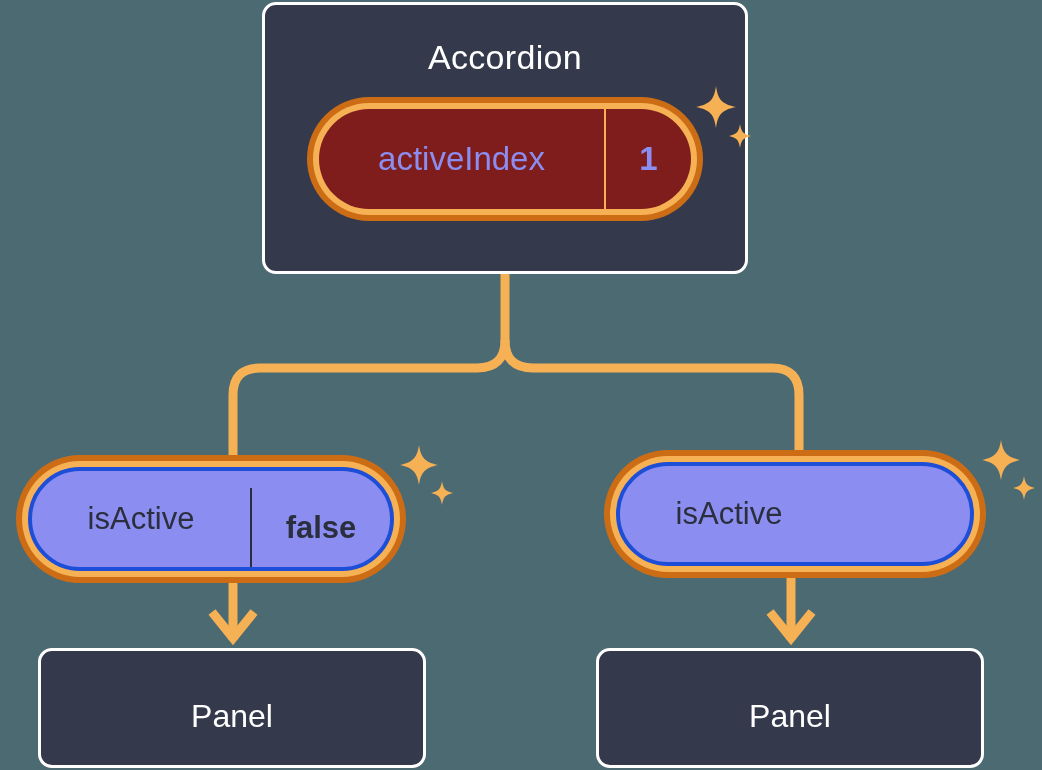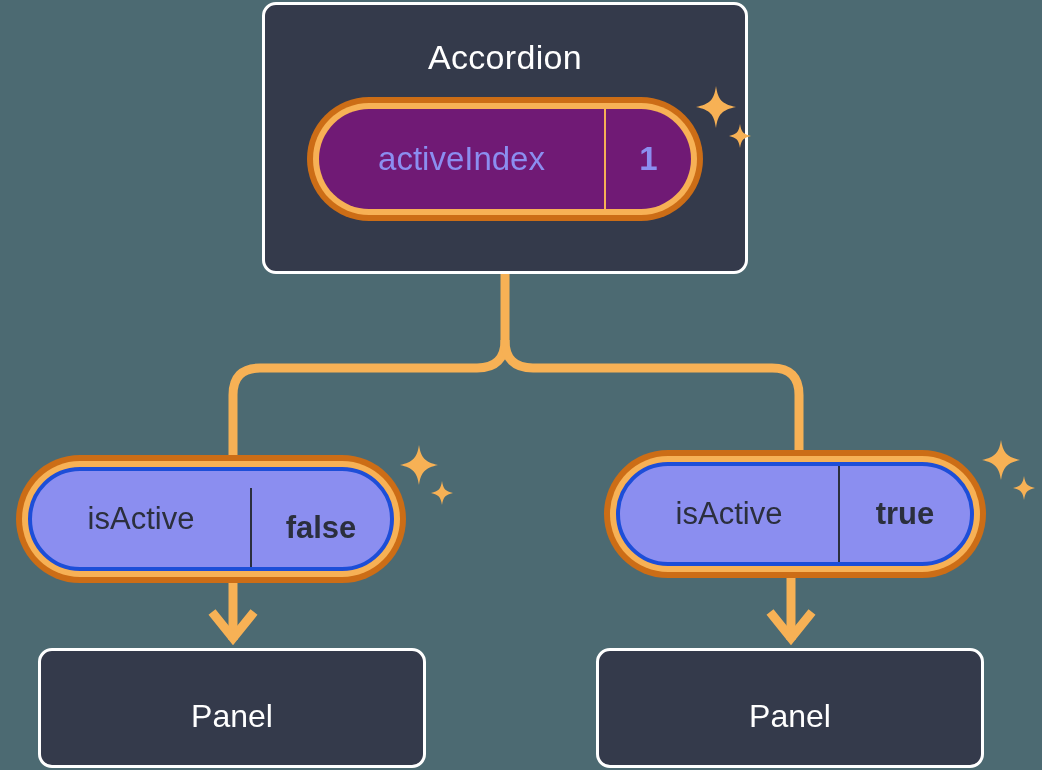--- a/index.html
+++ b/index.html
@@ -116,21 +116,21 @@
   }
 
   
   #pill-active-index {
     left: 307px;
     top: 97px;
     width: 396px;
     height: 124px;
   }
   #pill-active-index .pill-inner {
-    background: #701a75;
+    background: #7f1d1d;
   }
   #pill-active-index .pill-key {
     flex: 0 0 285px;
     color: #8b8ef0;
     font-size: 33px;
   }
   #pill-active-index .pill-val {
     flex: 1 1 auto;
     color: #8b8ef0;
     font-size: 33px;
@@ -235,21 +235,20 @@
   </svg>
 
   <div id="panel-box-left" class="comp-box">
     <div class="panel-title">Panel</div>
   </div>
 
   <div id="pill-is-active-right" class="pill-outer pill-purple">
     <div class="pill-mid">
       <div class="pill-inner">
         <div class="pill-key">isActive</div>
-        <div class="pill-val">true</div>
       </div>
     </div>
   </div>
 
   <svg class="sparkle" style="left:978px; top:438px;" width="62" height="70" viewBox="0 0 62 70">
     <path d="M23 2 C25 15 29 19 42 22 C29 25 25 29 23 42 C21 29 17 25 4 22 C17 19 21 15 23 2 Z" fill="#f7b155"></path>
     <path d="M46 38 C47.2 46 49.5 48.4 57 50 C49.5 51.6 47.2 54 46 62 C44.8 54 42.5 51.6 35 50 C42.5 48.4 44.8 46 46 38 Z" fill="#f7b155"></path>
   </svg>
 
   <div id="panel-box-right" class="comp-box">

